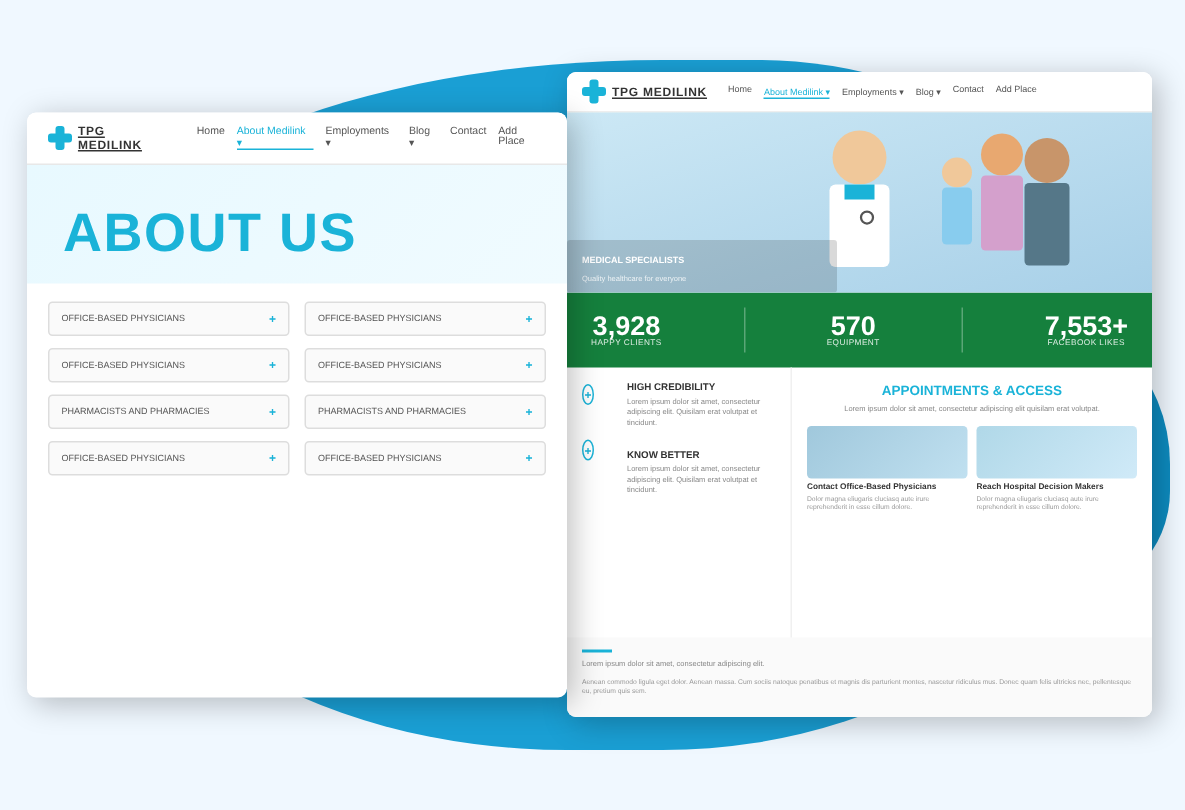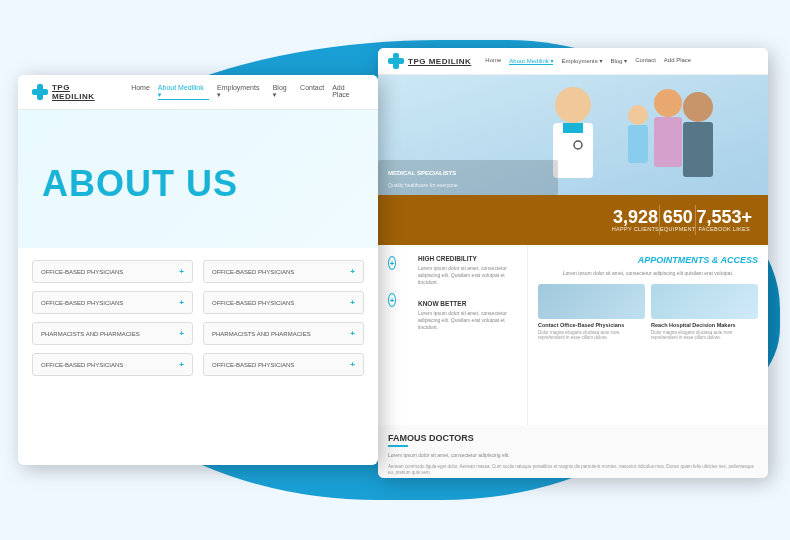--- a/index.html
+++ b/index.html
@@ -90,21 +90,21 @@
     .nav-links {
       display: flex;
       gap: 8px;
       font-size: 7px;
       color: #555;
     }
 
     .panel-left .hero-section {
       background: linear-gradient(135deg, #e8f9ff 0%, #f0fbff 100%);
       padding: 30px 24px 20px 24px;
-      height: 138px;
+      height: 79px;
       display: flex;
       align-items: center;
       text-align: right;
     }
 
     .about-us-title {
       font-size: 36px;
       font-weight: 900;
       color: #1ab3d8;
       letter-spacing: 1px;
@@ -179,24 +179,24 @@
     
     .hero-img-area {
       height: 120px;
       background: linear-gradient(135deg, #cce8f0 0%, #a8d5e8 40%, #d0eaf5 100%);
       position: relative;
       overflow: hidden;
     }
 
     
     .stats-bar {
-      background: #a16207;
+      background: #15803d;
       padding: 10px 16px;
       display: flex;
-      justify-content: flex-end;
+      justify-content: space-between;
       align-items: center;
     }
 
     .stat-item {
       text-align: center;
       color: #fff;
     }
 
     .stat-number {
       font-size: 18px;
@@ -274,23 +274,22 @@
       color: #1ab3d8;
       font-size: 8px;
       font-weight: bold;
     }
 
     .appointments-title {
       font-size: 9px;
       font-weight: bold;
       color: #1ab3d8;
       text-transform: uppercase;
-      text-align: right;
+      text-align: center;
       margin-bottom: 5px;
-      font-style: italic;
     }
 
     .appt-text {
       font-size: 5px;
       color: #888;
       line-height: 1.5;
       text-align: center;
       margin-bottom: 6px;
     }
 
@@ -488,21 +487,21 @@
     </svg>
   </div>
 
   <div class="stats-bar">
     <div class="stat-item">
       <div class="stat-number">3,928</div>
       <div class="stat-label">HAPPY CLIENTS</div>
     </div>
     <div class="stat-divider"></div>
     <div class="stat-item">
-      <div class="stat-number">650</div>
+      <div class="stat-number">570</div>
       <div class="stat-label">EQUIPMENT</div>
     </div>
     <div class="stat-divider"></div>
     <div class="stat-item">
       <div class="stat-number">7,553+</div>
       <div class="stat-label">FACEBOOK LIKES</div>
     </div>
   </div>
 
   <div class="content-area">
@@ -540,19 +539,18 @@
         <div class="appt-card">
           <div class="appt-card-img" style="background: linear-gradient(135deg, #b0d8e8, #d0eaf8);"></div>
           <div class="appt-card-title">Reach Hospital Decision Makers</div>
           <div class="appt-card-text">Dolor magna eliugaris cluciasq aute irure reprehenderit in esse cillum dolore.</div>
         </div>
       </div>
     </div>
   </div>
 
   <div class="famous-section">
-    <div class="famous-title">FAMOUS DOCTORS</div>
     <div class="famous-underline"></div>
     <div class="famous-text">Lorem ipsum dolor sit amet, consectetur adipiscing elit.</div>
     <div class="famous-long-text">Aenean commodo ligula eget dolor. Aenean massa. Cum sociis natoque penatibus et magnis dis parturient montes, nascetur ridiculus mus. Donec quam felis ultricies nec, pellentesque eu, pretium quis sem.</div>
 
   </div>
 </div>
 
 </body></html>

